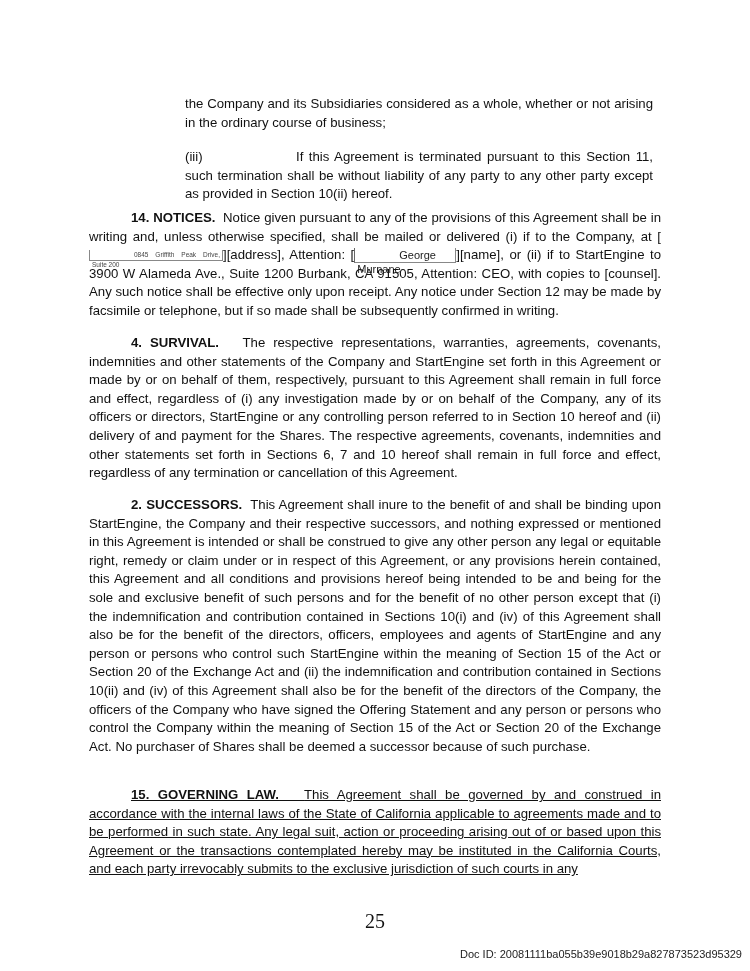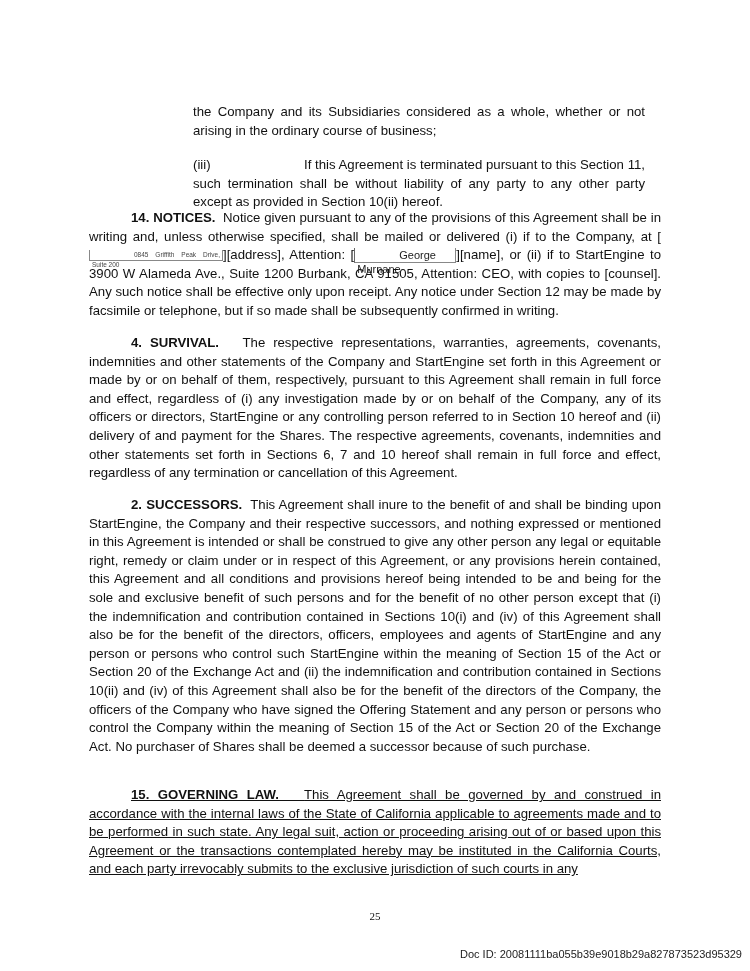--- a/index.html
+++ b/index.html
@@ -8,34 +8,34 @@
   .txt{font-family:"Liberation Sans",sans-serif;font-size:13.2px;line-height:18.6px;text-align:justify;}
   .indented{position:absolute;left:177px;width:484px;}
   .para{position:absolute;left:89px;width:572px;}
   .para .first{text-indent:42px;}
   .para p{margin:0;}
   b{font-weight:bold;}
   .roman{display:inline-block;width:111px;}
   .field{display:inline-block;border:1px solid #888;border-top:none;font-size:6.5px;line-height:10px;color:#444;height:10px;vertical-align:middle;padding:0 2px;}
   .field.addr{width:128px;}
   .field.name{width:96px;font-size:11px;line-height:14px;height:14px;color:#222;border-left:1px solid #666;}
-  .pagenum{position:absolute;left:0;width:750px;top:910px;text-align:center;font-family:"Liberation Serif",serif;font-size:11px;}
+  .pagenum{position:absolute;left:0;width:750px;top:910px;text-align:center;font-family:"Liberation Serif",serif;font-size:20px;}
   .docid{position:absolute;right:8px;top:948px;font-family:"Liberation Sans",sans-serif;font-size:11px;color:#222;margin-left:32px;}
 </style>
 </head>
 <body>
 
 <div class="page">
 
   <div class="txt indented" style="top:87px;">
-    <p style="margin:16px">the Company and its Subsidiaries considered as a whole, whether or not arising in the ordinary course of business;</p>
+    <p style="margin:8px">the Company and its Subsidiaries considered as a whole, whether or not arising in the ordinary course of business;</p>
   </div>
 
   <div class="txt indented" style="top:140px;">
-    <p style="margin:16px"><span class="roman">(iii)</span><span>If this Agreement is terminated pursuant to this Section 11, such termination shall be without liability of any party to any other party except as provided in Section 10(ii) hereof.</span></p>
+    <p style="margin:8px"><span class="roman">(iii)</span><span>If this Agreement is terminated pursuant to this Section 11, such termination shall be without liability of any party to any other party except as provided in Section 10(ii) hereof.</span></p>
   </div>
 
   <div class="txt para" style="top:209px;">
     <p class="first">
       <b>14. NOTICES.</b>&nbsp;
       <span>Notice given pursuant to any of the provisions of this Agreement shall be in writing and, unless otherwise specified, shall be mailed or delivered (i) if to the Company, at [</span><span class="field addr">0845 Griffith Peak Drive, Suite 200</span><span>][address], Attention: [</span><span class="field name">George Murnane</span><span>][name], or (ii) if to StartEngine to 3900 W Alameda Ave., Suite 1200 Burbank, CA 91505, Attention: CEO, with copies to [counsel]. Any such notice shall be effective only upon receipt.  Any notice under Section 12 may be made by facsimile or telephone, but if so made shall be subsequently confirmed in writing.</span>
     </p>
   </div>
 
   <div class="txt para" style="top:334px;">

